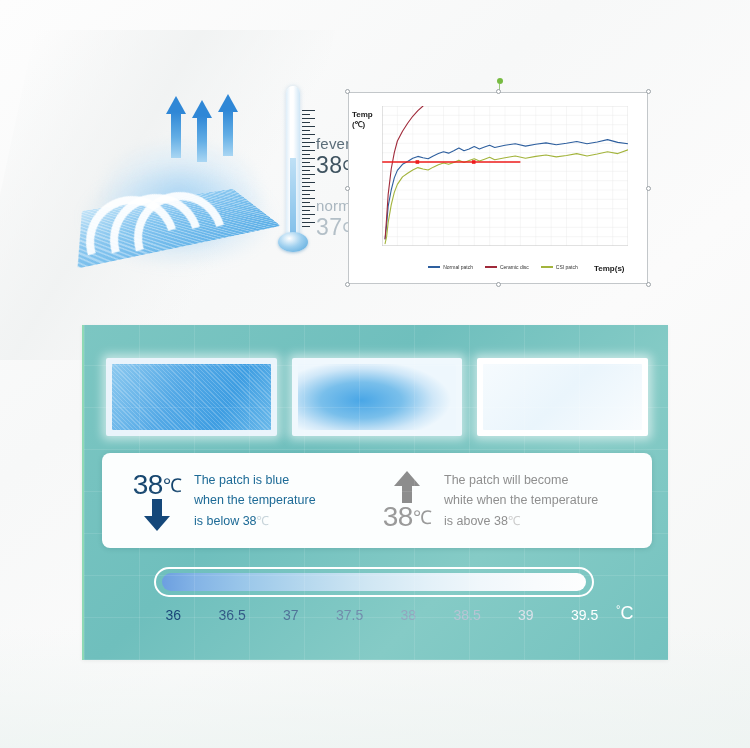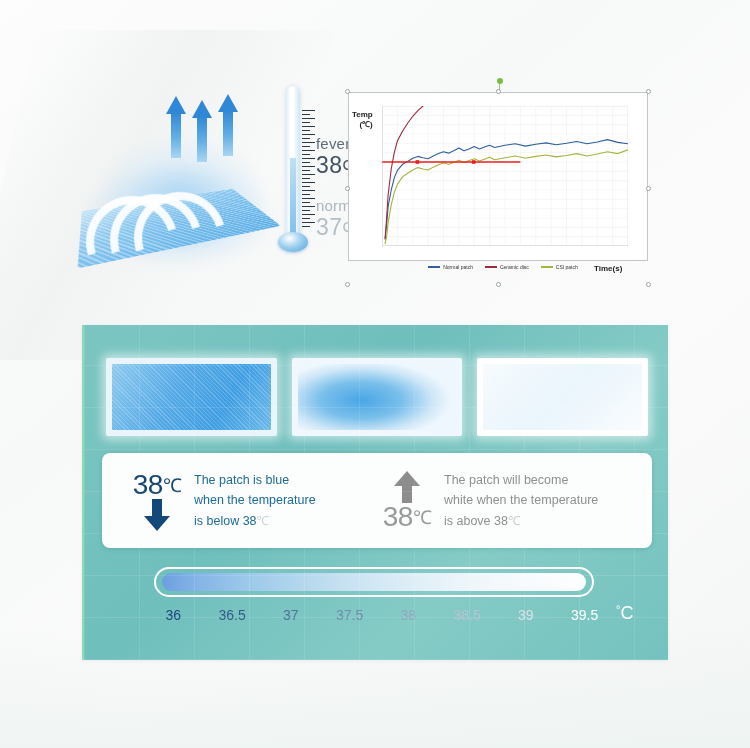--- a/index.html
+++ b/index.html
@@ -156,21 +156,21 @@
   .t-word   { font-size: 15px; color: #5b6d79; letter-spacing: .2px; }
   .t-word.dim { color: #a9b6bf; }
   .t-val    { font-size: 23px; color: #3f5360; letter-spacing: .5px; margin-top: 1px; }
   .t-val.dim{ color: #b3bfc7; }
   .t-val .deg { font-size: 15px; vertical-align: 3px; }
 
   
   .chart-obj {
     position: absolute;
     left: 348px; top: 92px;
-    width: 300px; height: 169px; text-align: right;
+    width: 300px; height: 192px;
   }
   .chart-frame {
     position: absolute;
     inset: 0;
     background: #ffffff;
     border: 1px solid #c3c7ca;
   }
   .rot-handle {
     position: absolute;
     left: 149px; top: -14px;
@@ -471,21 +471,21 @@
   <div class="hnd tr"></div>
   <div class="hnd ml"></div>
   <div class="hnd mr"></div>
   <div class="hnd bl"></div>
   <div class="hnd bc"></div>
   <div class="hnd br"></div>
 
   <div class="axis-title at-y">
     <span id="ytitle-a">Temp</span><br><span id="ytitle-b">(℃)</span>
   </div>
-  <div class="axis-title at-x">Time(s)</div>
+  <div class="axis-title at-x">Temp(s)</div>
 
   <svg class="plot" id="plot-svg" viewBox="0 0 246 140" preserveAspectRatio="none">
       <rect x="0" y="0" width="246" height="140" fill="#ffffff" stroke="#d9d9d9" stroke-width="0.6"></rect>
       <line x1="0" y1="140" x2="246" y2="140" stroke="#e8e8e8" stroke-width="0.4"></line>
       <line x1="0" y1="130.66666666666666" x2="246" y2="130.66666666666666" stroke="#e8e8e8" stroke-width="0.4"></line>
       <line x1="0" y1="121.33333333333333" x2="246" y2="121.33333333333333" stroke="#e8e8e8" stroke-width="0.4"></line>
       <line x1="0" y1="112" x2="246" y2="112" stroke="#e8e8e8" stroke-width="0.4"></line>
       <line x1="0" y1="102.66666666666666" x2="246" y2="102.66666666666666" stroke="#e8e8e8" stroke-width="0.4"></line>
       <line x1="0" y1="93.33333333333334" x2="246" y2="93.33333333333334" stroke="#e8e8e8" stroke-width="0.4"></line>
       <line x1="0" y1="84" x2="246" y2="84" stroke="#e8e8e8" stroke-width="0.4"></line>

